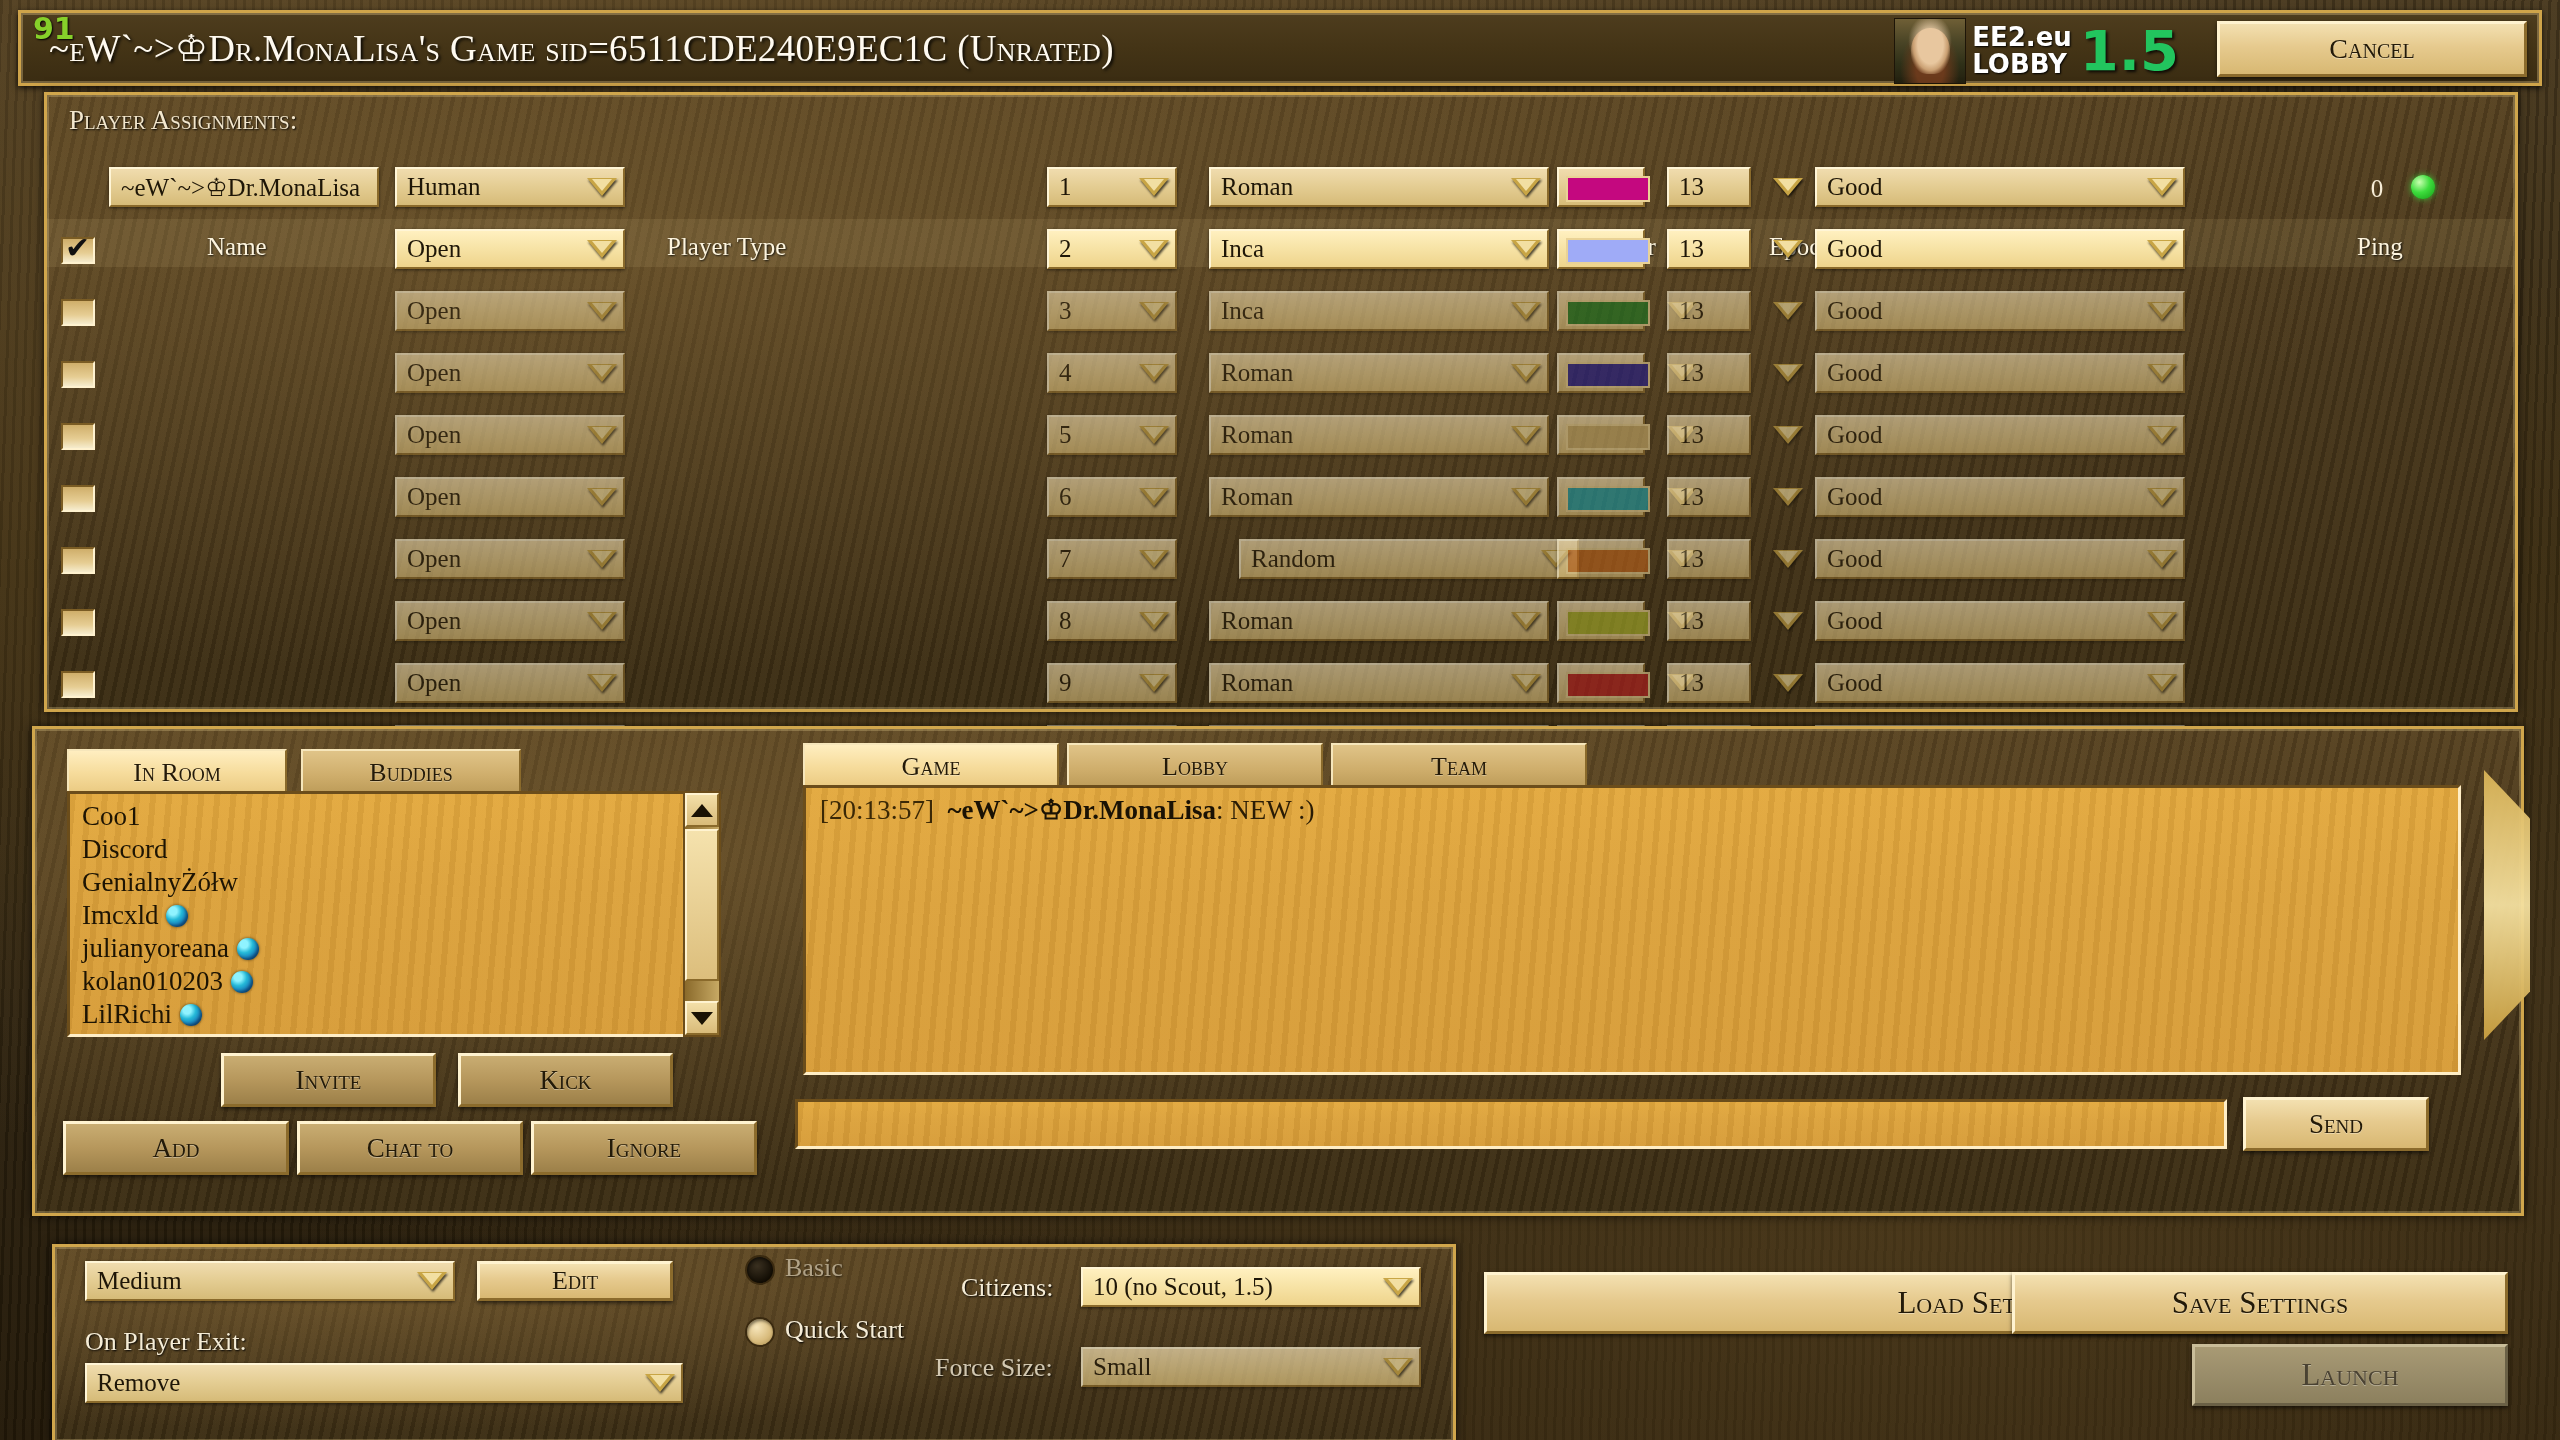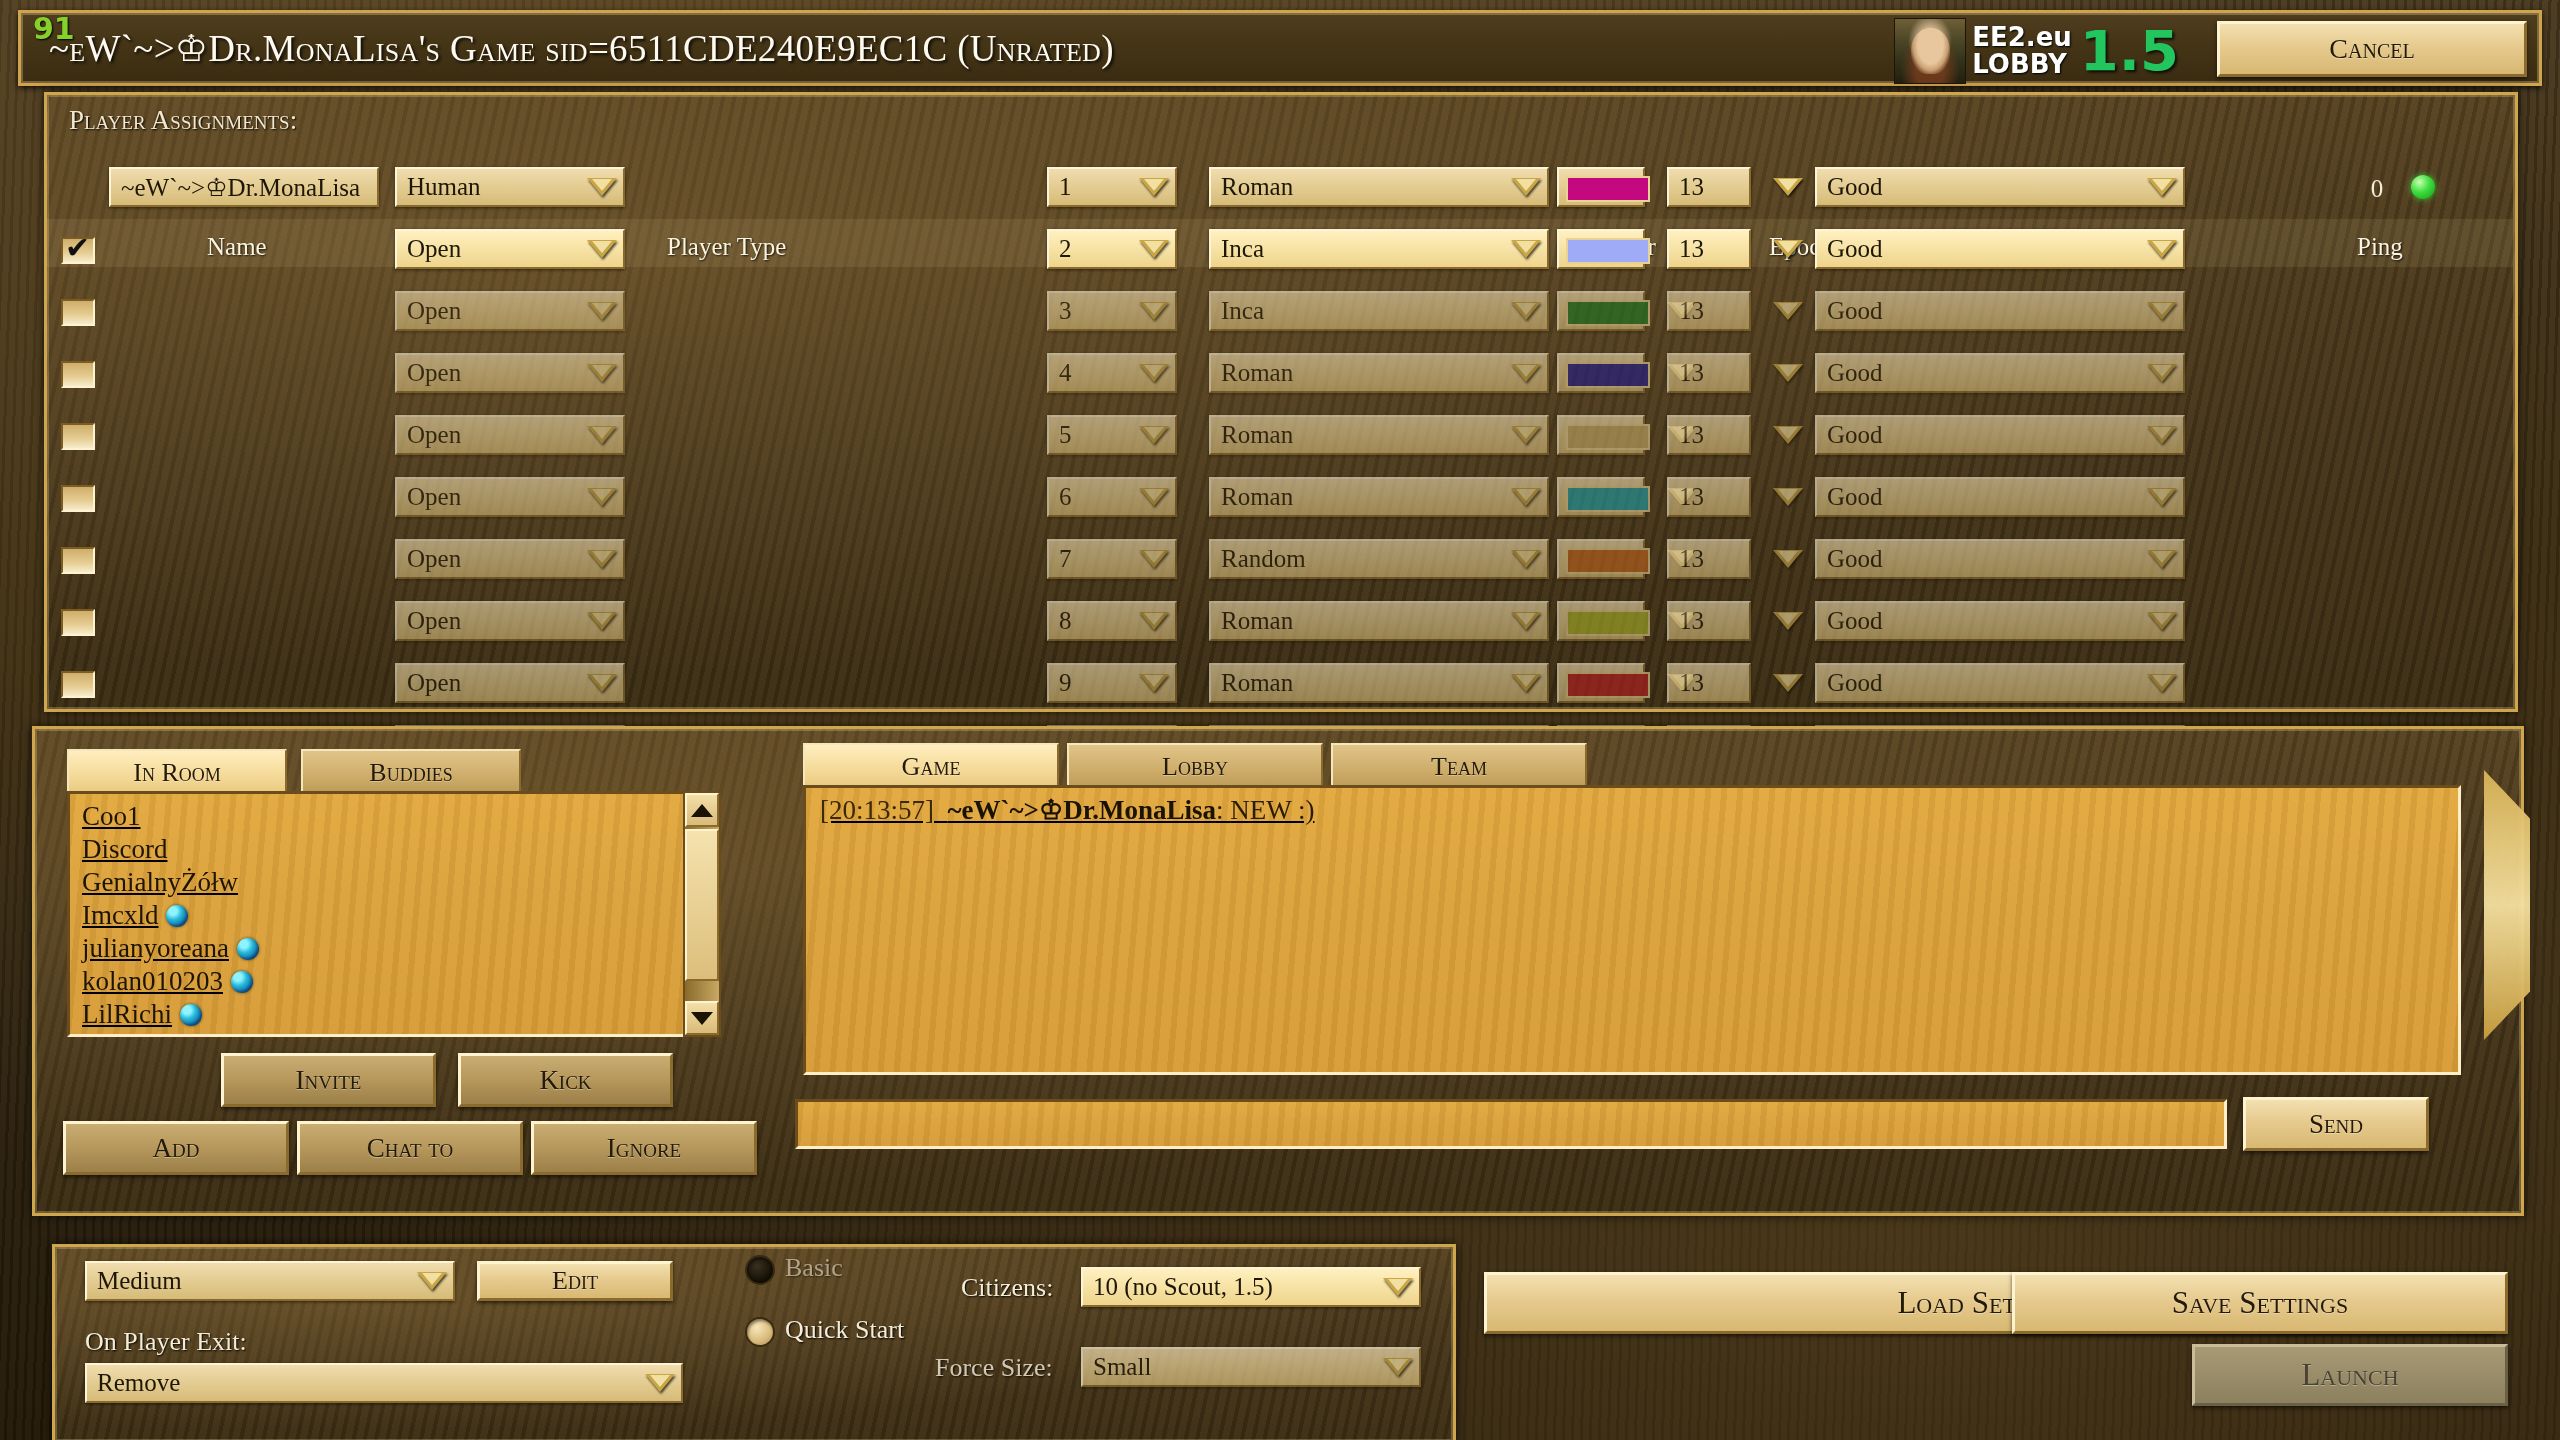--- a/index.html
+++ b/index.html
@@ -161,21 +161,20 @@
 
   
   .sunken {
     position:absolute;
     background:
       repeating-linear-gradient(95deg, rgba(120,80,20,.10) 0 6px, rgba(255,230,180,.04) 6px 16px),
       linear-gradient(180deg,#e3a93f 0%,#dca23c 40%,#d79c38 100%);
     border-top: 3px solid #6b4d1b; border-left: 3px solid #6b4d1b;
     border-right: 3px solid #ffeec6; border-bottom: 3px solid #ffeec6;
     overflow: hidden;
-    text-decoration: underline;
   }
   .listrow { font-size: 27px; color:#1d1403; padding: 1px 0 1px 12px; display:flex; align-items:center; gap:8px; white-space: nowrap;}
   .globe {
     width:22px; height:22px; border-radius:50%; display:inline-block;
     background: radial-gradient(circle at 32% 28%, #8ff3ff 0 18%, #25b9d8 40%, #1673b8 70%, #0c3f77 100%);
     box-shadow: 0 0 3px rgba(0,0,0,.6), inset -2px -2px 3px rgba(0,0,0,.35);
   }
   .chatline { font-size: 27px; color:#2a1c05; padding: 6px 0 0 14px; white-space: nowrap; }
   .chatline b { color:#1a1204; }
   .chat-ts { color:#3a2806; }
@@ -447,21 +446,21 @@
         <div class="prow faded" style="top: 434px; position: absolute; left: 0px; width: 2466px;">
           <div class="chk" style="left:14px; top:18px;"></div>
           <div class="cell" style="left:348px; top:10px; width:230px;">
             <span class="lbl">Open</span>
             <span class="caret"></span>
           </div>
           <div class="cell" style="left:1000px; top:10px; width:130px;">
             <span class="lbl">7</span>
             <span class="caret"></span>
           </div>
-          <div class="cell" style="left:1162px; top:10px; width:340px;">
+          <div class="cell" style="left:1192px; top:10px; width:340px;">
             <span class="lbl">Random</span>
             <span class="caret"></span>
           </div>
           <div class="cell" style="left:1510px; top:10px; width:88px;">
             <span class="swatch" style="background:#c2661d"></span>
           </div>
           <div class="cell nob" style="left:1604px; top:10px; width:56px;">
             <span class="caret" style="right:10px;"></span>
           </div>
           <div class="cell" style="left:1620px; top:10px; width:84px;">

